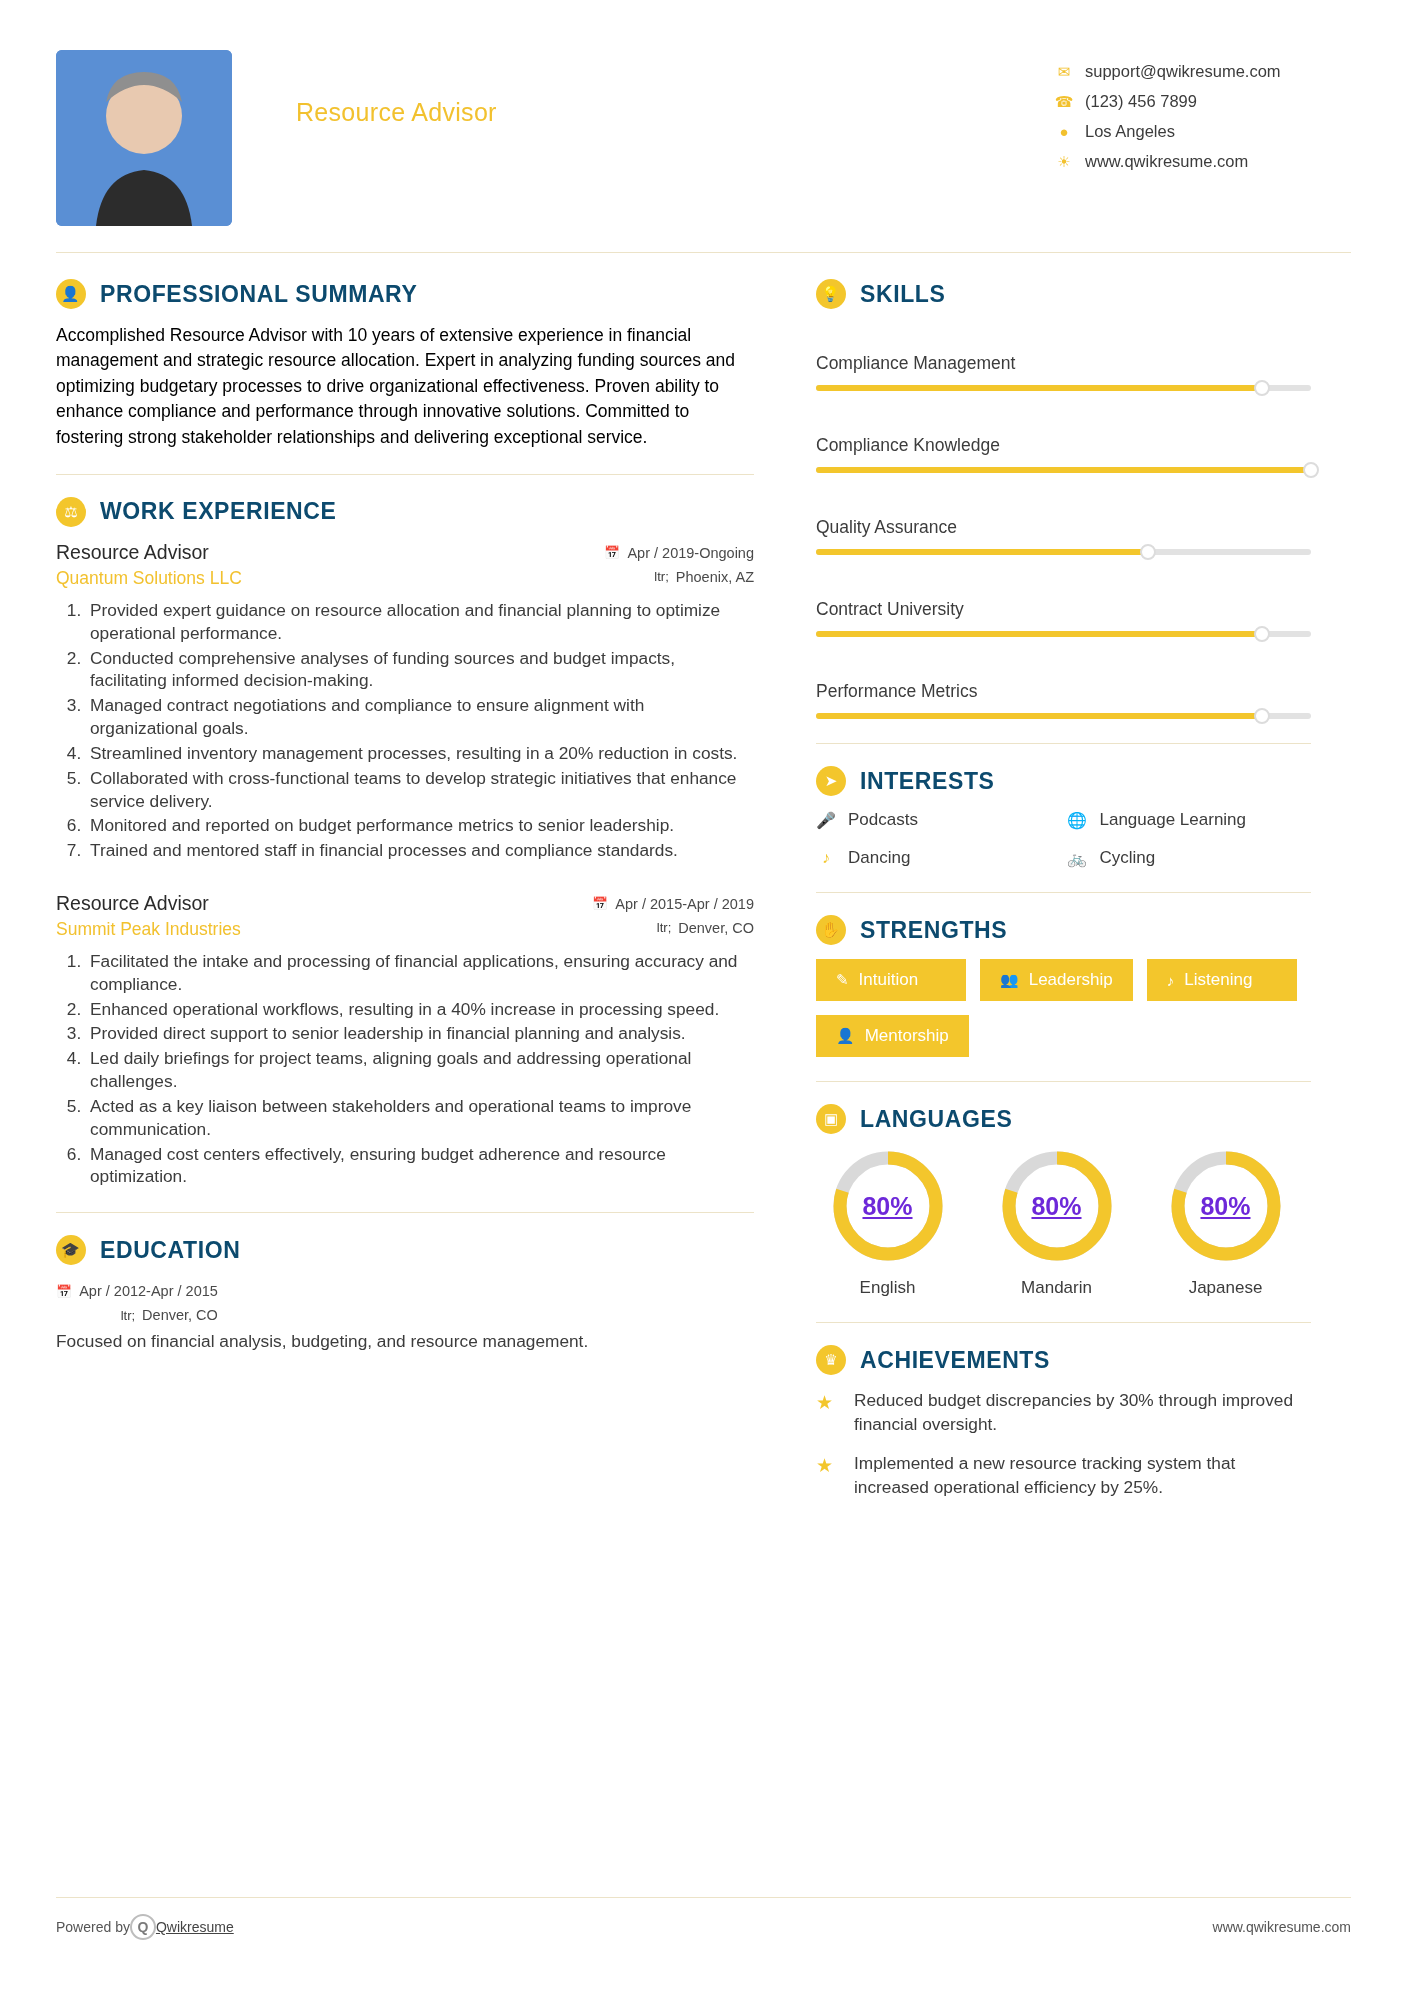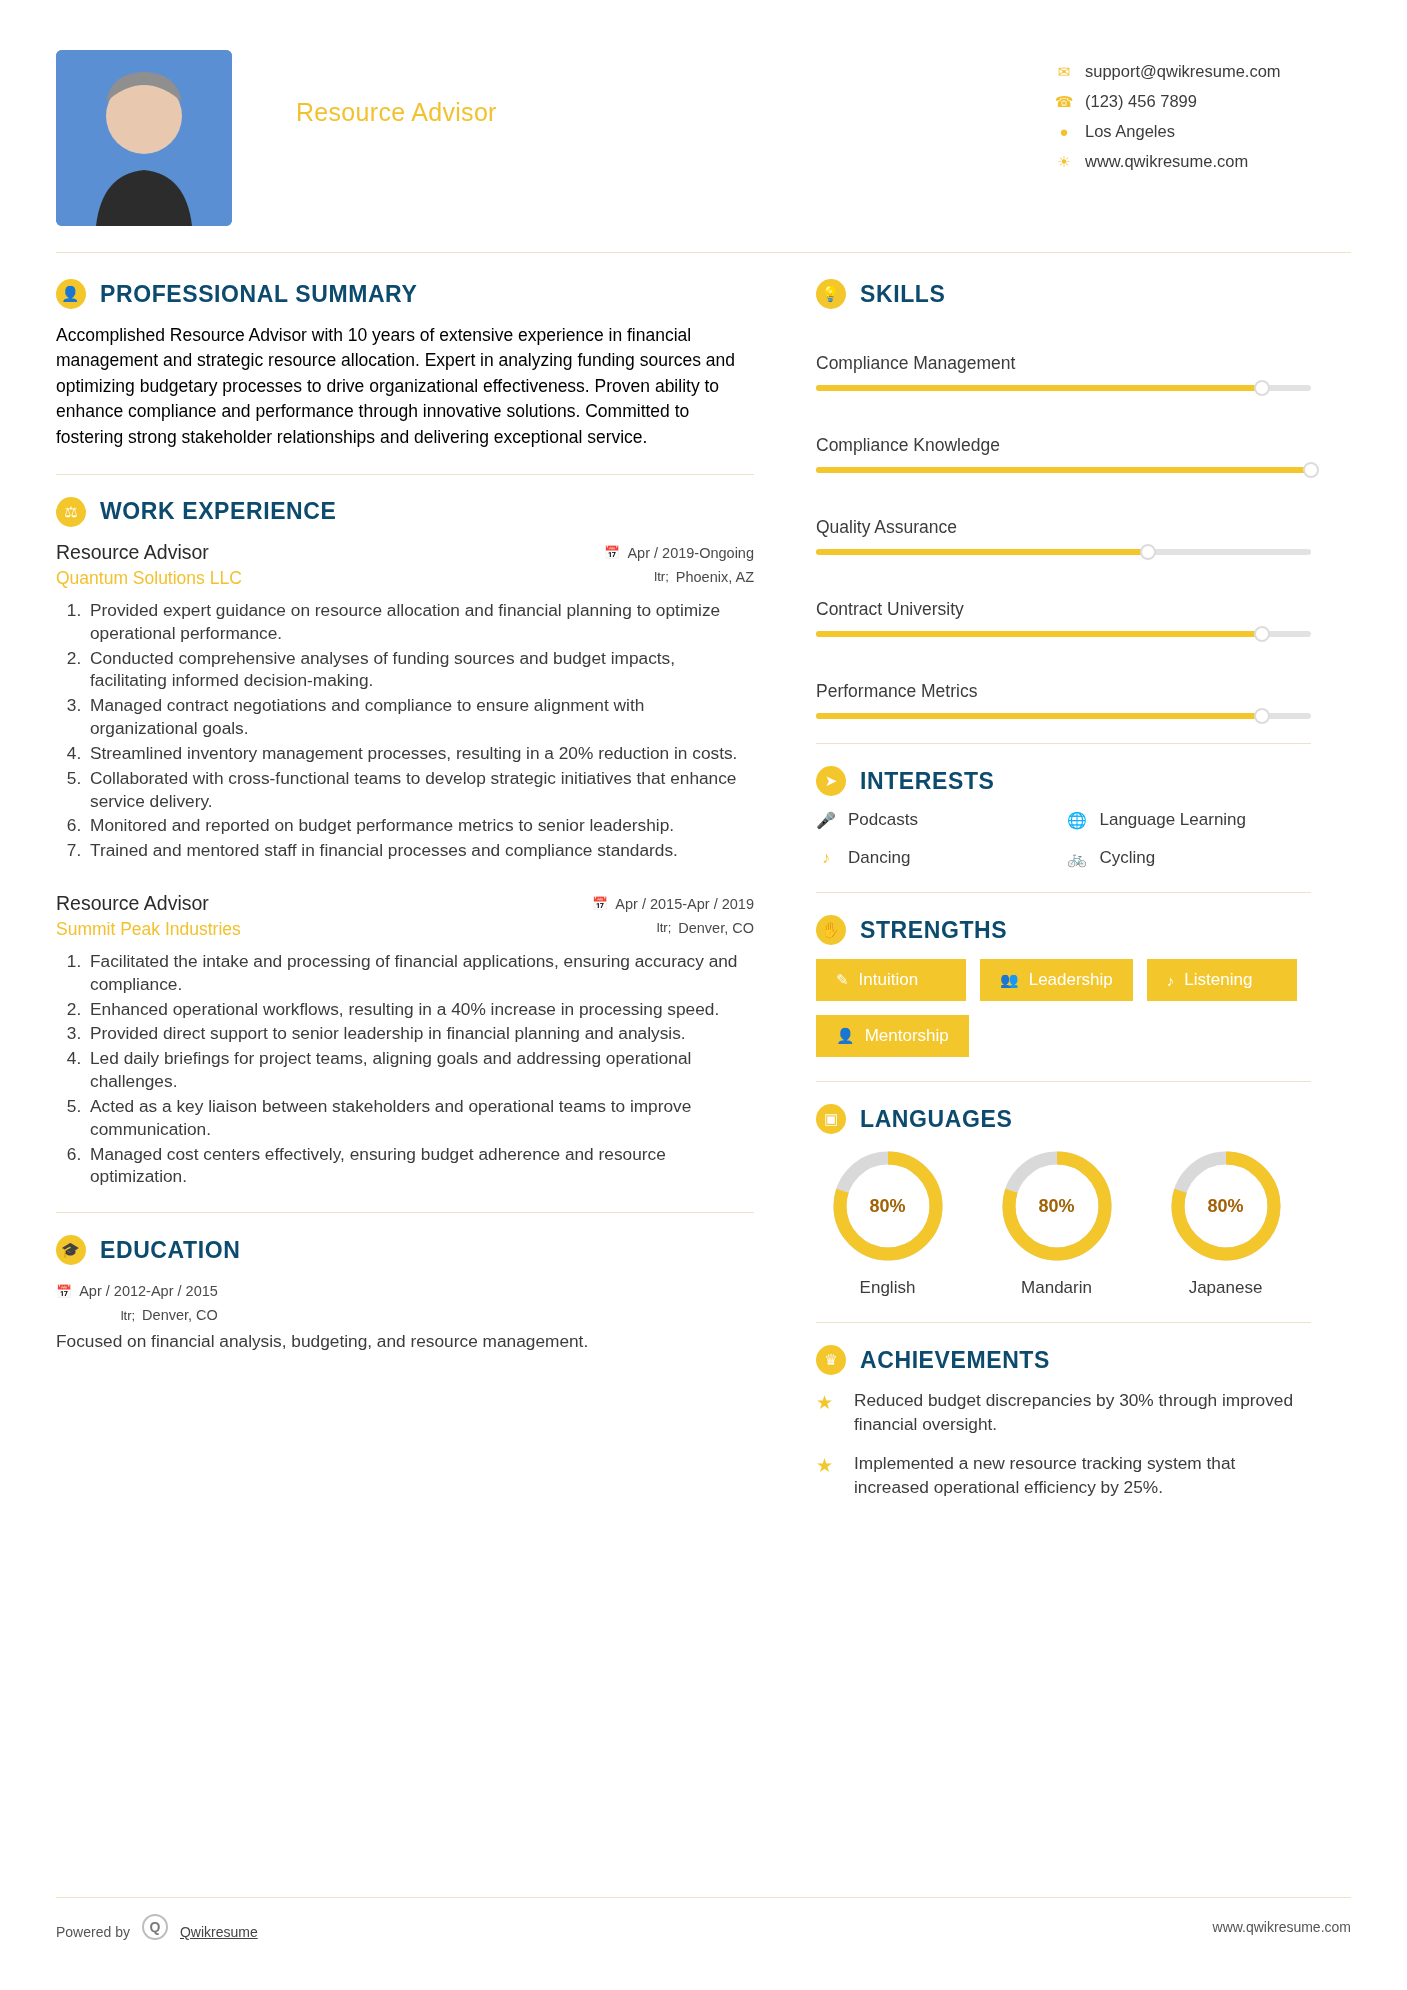--- a/index.html
+++ b/index.html
@@ -186,37 +186,37 @@
   .strength .si { font-size: 15px; }
 
   
   .langs { display:flex; gap:26px; margin-top: 6px; }
   .lang { width: 143px; text-align:center; }
   .ring { position: relative; width: 116px; height: 116px; margin: 0 auto; }
   .ring svg { display:block; transform: rotate(-90deg); }
   .ring .pct {
     position:absolute; inset:0;
     display:flex; align-items:center; justify-content:center;
-    font-size:18px; font-weight:bold; color:#a16207;
+    font-size:25px; font-weight:bold; color:#6d28d9;text-decoration:underline;
   }
   .lang-name { font-size:17px; margin-top:14px; color:#3c3c3c; }
 
   
   .ach { display:flex; gap:14px; margin-bottom: 16px; }
   .ach .ai { color:#f3c62c; font-size:19px; flex:0 0 24px; padding-top:2px; }
   .ach .at { font-size:17.3px; line-height:1.36; }
 
   
   .footer {
     position:absolute;
     left:56px; right:56px; bottom: 50px;
     display:flex; align-items:center; justify-content:space-between;
     font-size:14px; color:#555;
   }
-  .footer-left { display:flex; align-items:flex-end; gap:12px; }
+  .footer-left { display:flex; align-items:center; }
   .qmark {
     width:26px; height:26px; border-radius:50%;
     border:2px solid #bdbdbd; color:#7a7a7a;
     display:flex; align-items:center; justify-content:center;
     font-size:14px; font-weight:bold;
   }
   .qname { text-decoration: underline; color:#444; }
   .footer-rule { position:absolute; left:56px; right:56px; bottom: 92px; height:1px; background:#ece3c8; }
 </style>
 </head>

